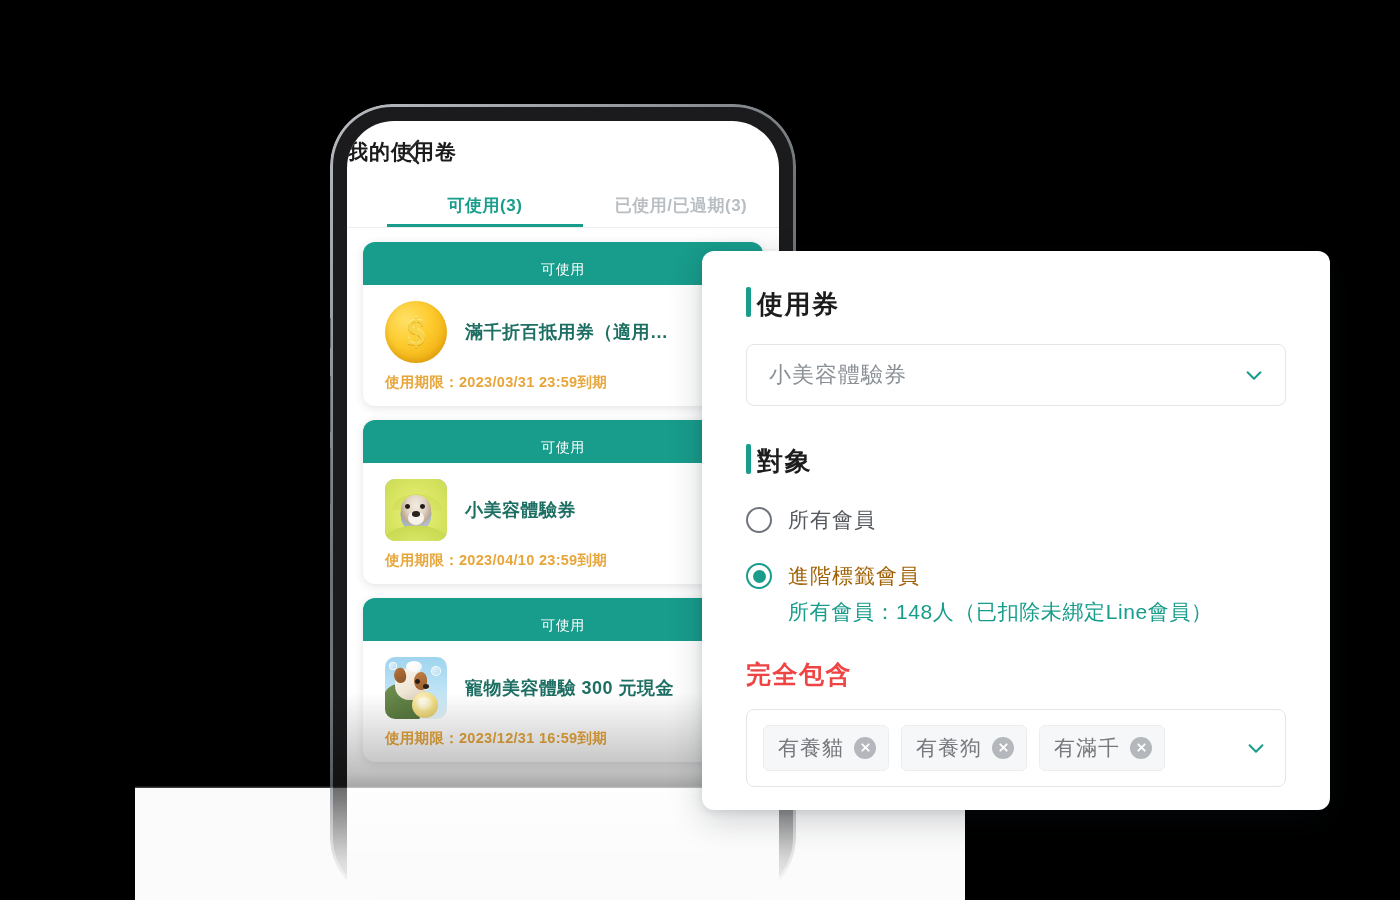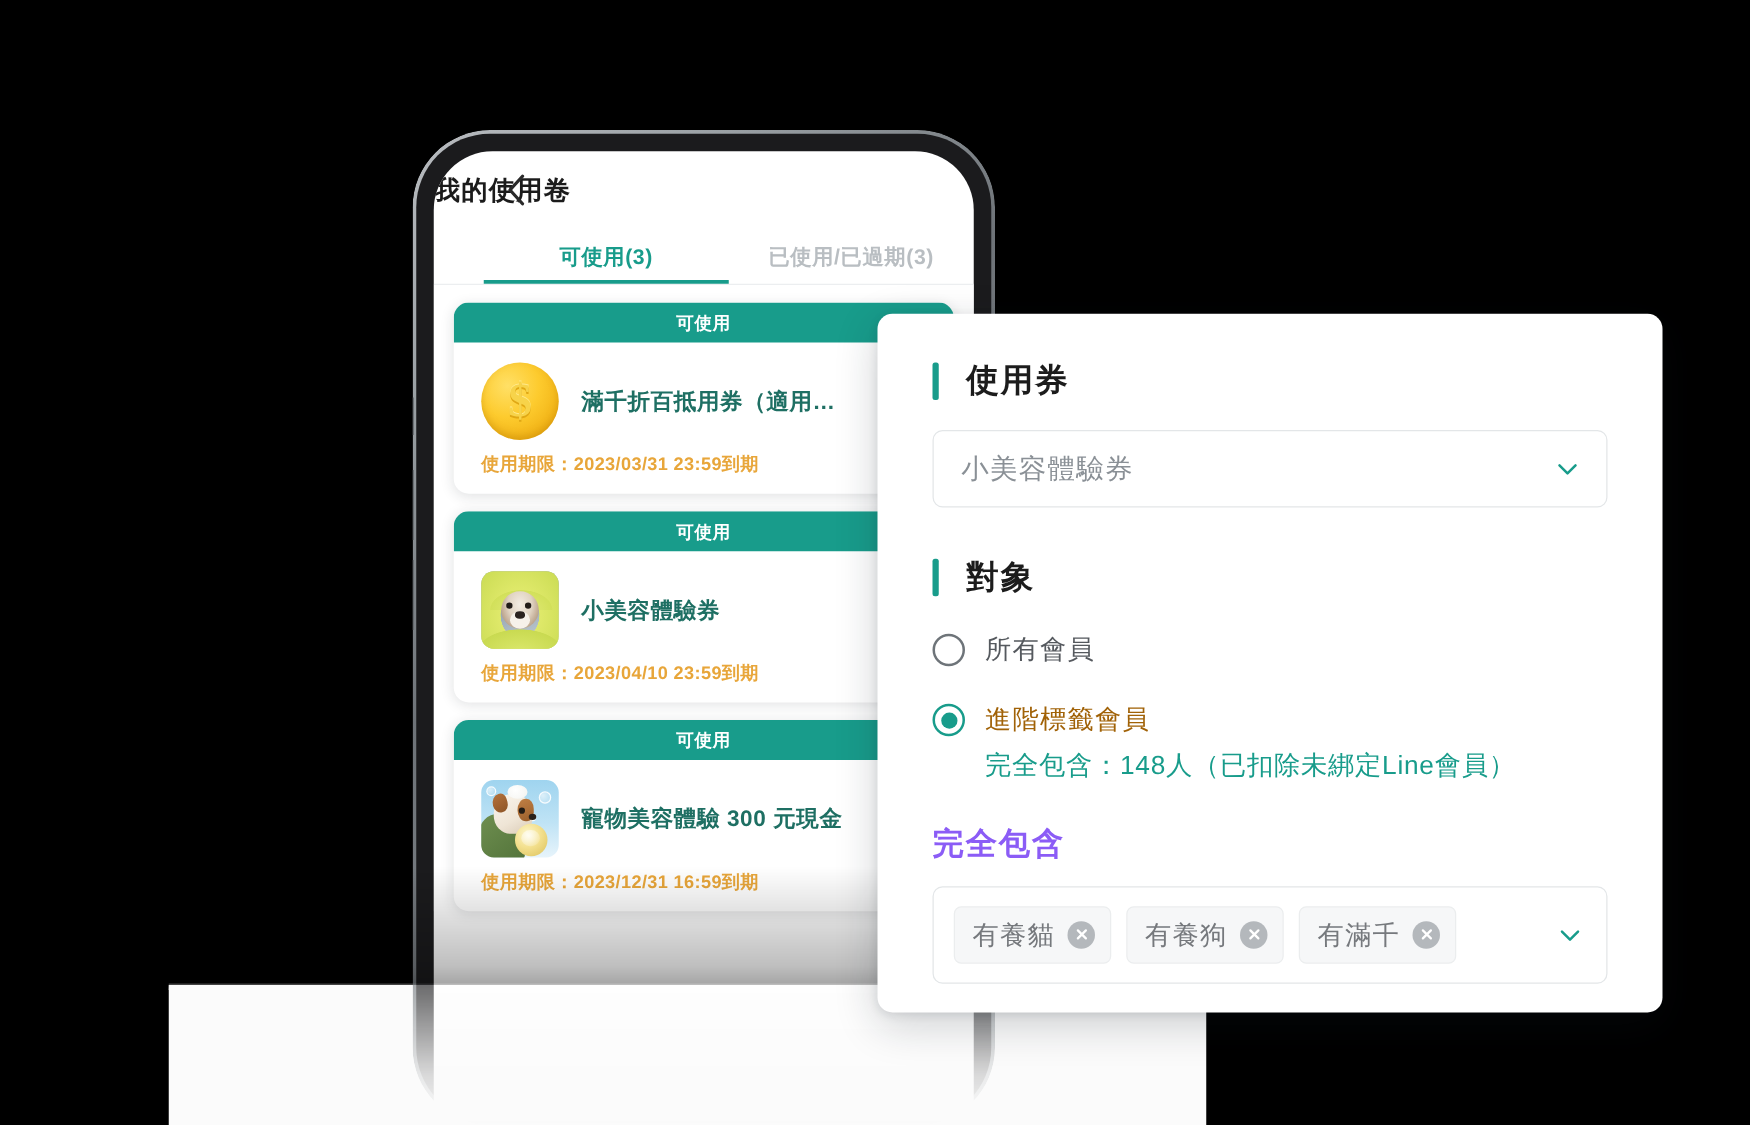--- a/index.html
+++ b/index.html
@@ -102,22 +102,22 @@
   .tab.active { color: #189c8b; }
   .tab.active::after { content:""; position:absolute; left:0; right:0; bottom:0; height:3px; background:#189c8b; }
   .tabs-base { height: 1px; background: #eceef0; }
 
   
   .coupon-list { padding: 14px 16px 0 16px; background: #ffffff; }
   .coupon {
     background:#fff; border-radius: 12px; overflow: hidden; margin-bottom: 14px;
     box-shadow: 0 2px 10px rgba(30,40,50,0.13);
   }
-  .coupon-hd { background:#189c8b; color:#fff; text-align:center; font-size: 14px; font-weight:700;
-               padding: 8px 0 6px; letter-spacing: .6px; }
+  .coupon-hd { background:#189c8b; color:#fff; text-align:center; font-size: 14px; font-weight:400;
+               padding: 19px 0 6px; letter-spacing: .6px; }
   .coupon-body { display:flex; align-items:center; gap: 18px; padding: 16px 18px 10px 22px; }
   .thumb { width: 62px; height: 62px; border-radius: 10px; flex: 0 0 62px; overflow:hidden; position:relative; }
   .coupon-name { font-size: 18px; font-weight: 700; color: #1e6f63; white-space: nowrap; letter-spacing: .5px; }
   .coupon-ft { padding: 0 18px 14px 22px; font-size: 14.5px; font-weight: 700; color: #e8a63a; letter-spacing: .3px; }
 
   
   .coin { width:62px; height:62px; border-radius:50%; flex:0 0 62px;
           background: radial-gradient(circle at 34% 30%, #ffe066 0%, #fdcb2e 42%, #f2b417 74%, #e09f0c 100%);
           display:flex; align-items:center; justify-content:center;
           box-shadow: inset 0 -3px 6px rgba(180,120,0,.35); }
@@ -162,21 +162,21 @@
   .photo-b .ballsh { position:absolute; left:52%; bottom:14%; width:24%; height:22%; border-radius:50%;
       background: radial-gradient(circle at 40% 35%, rgba(255,255,255,.75), rgba(255,255,255,0)); }
 
   
   .overlay-card {
     position: absolute; left: 702px; top: 251px; width: 628px; height: 559px;
     background: #ffffff; border-radius: 12px;
     box-shadow: 0 10px 34px rgba(20,30,40,0.20), 0 2px 8px rgba(20,30,40,0.10);
     padding: 36px 44px 0 44px;
   }
-  .sec-title { display:flex; align-items:center; gap: 22px; }
+  .sec-title { display:flex; gap: 6px; }
   .sec-bar { width: 5px; height: 30px; background: #189c8b; border-radius: 2px; }
   .sec-label { font-size: 26px; font-weight: 700; color: #1c1c1c; letter-spacing: 1.5px; }
 
   .select-box {
     margin-top: 22px; height: 62px; border: 1px solid #e3e6e8; border-radius: 8px;
     display:flex; align-items:center; justify-content: space-between; padding: 0 20px 0 22px; cursor: pointer;
   }
   .select-val { font-size: 22px; color: #8a9096; letter-spacing: 1px; }
   .chev { width: 22px; height: 22px; color:#189c8b; }
 
@@ -184,21 +184,21 @@
 
   .radio-row { display:flex; align-items:flex-start; gap: 16px; margin-top: 26px; cursor: pointer; }
   .radio { width: 26px; height: 26px; border-radius:50%; border: 2.5px solid #6e7479; flex:0 0 26px;
            display:flex; align-items:center; justify-content:center; margin-top: 2px; }
   .radio.on { border-color:#189c8b; }
   .radio.on::after { content:""; width: 13px; height: 13px; border-radius:50%; background:#189c8b; }
   .radio-label { font-size: 21px; color:#55595e; letter-spacing: 1px; line-height: 1.45; }
   .radio-row.on .radio-label { color:#a16207; }
   .radio-sub { font-size: 21px; color:#189c8b; letter-spacing: .6px; margin-top: 6px; }
 
-  .plain-title { margin-top: 32px; font-size: 25px; font-weight: 700; color: #8b5cf6; letter-spacing: 1.5px; font-family: Liberation Serif, serif; }
+  .plain-title { margin-top: 32px; font-size: 25px; font-weight: 700; color: #ef4444; letter-spacing: 1.5px; font-family: Liberation Serif, serif; }
 
   .tagbox {
     margin-top: 18px; min-height: 78px; border: 1px solid #e3e6e8; border-radius: 8px;
     display:flex; align-items:center; gap: 12px; padding: 0 18px 0 16px;
   }
   .tag {
     display:flex; align-items:center; gap: 10px;
     background:#f6f7f8; border:1px solid #ebedee; border-radius: 6px;
     padding: 8px 12px 8px 14px;
   }
@@ -322,21 +322,21 @@
 
     <div class="radio-row">
       <div class="radio"></div>
       <div class="radio-label">所有會員</div>
     </div>
 
     <div class="radio-row on">
       <div class="radio on"></div>
       <div>
         <div class="radio-label">進階標籤會員</div>
-        <div class="radio-sub">完全包含：148人（已扣除未綁定Line會員）</div>
+        <div class="radio-sub">所有會員：148人（已扣除未綁定Line會員）</div>
       </div>
     </div>
 
     <div class="plain-title">完全包含</div>
 
     <div class="tagbox">
 
       <div class="tag">
         <span class="tag-text">有養貓</span>
         <span class="tag-x">

